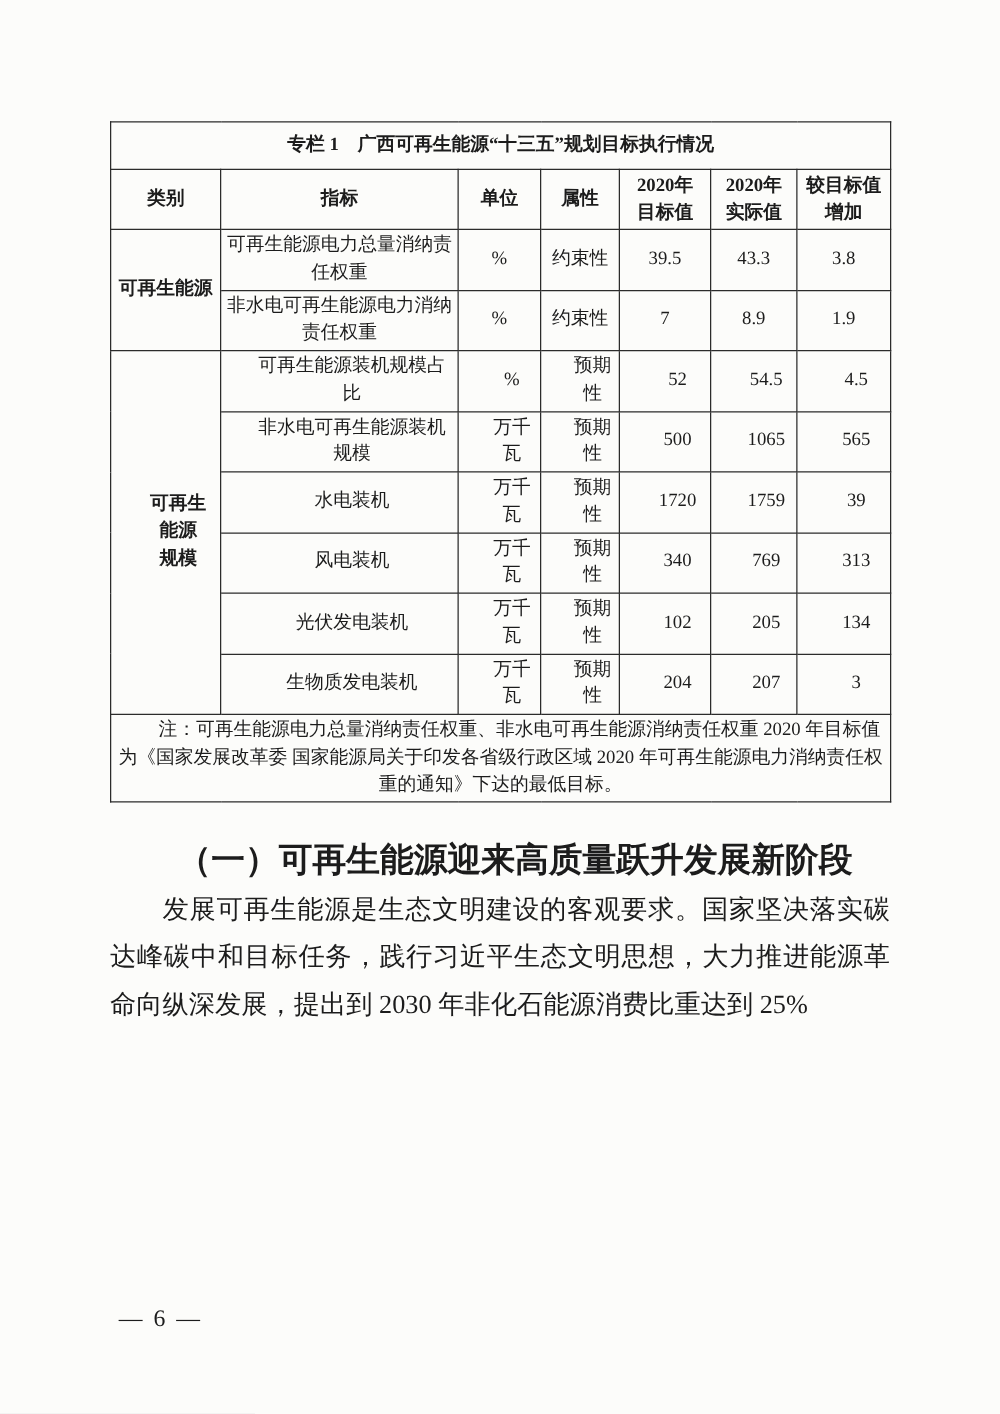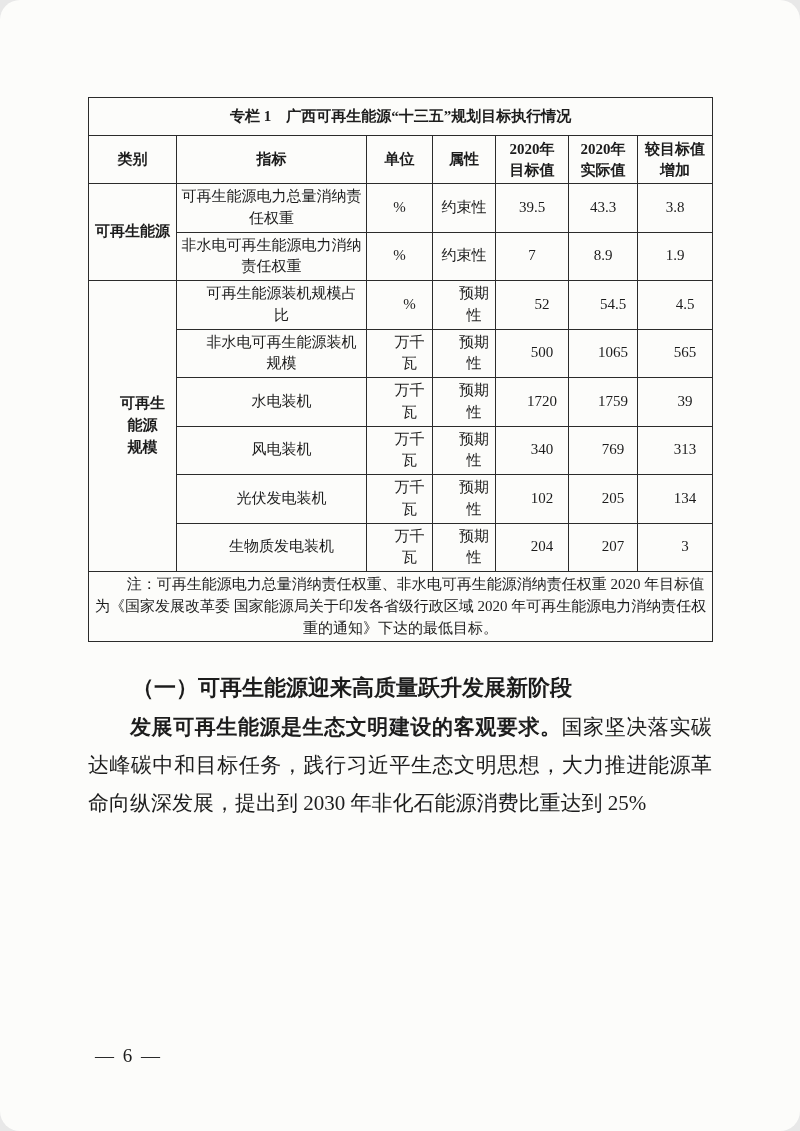--- a/index.html
+++ b/index.html
@@ -6,21 +6,20 @@
   html, body { background: #e8e8e8; }
   .page {
     position: relative;
     width: 800px;
     height: 1131px;
     margin: 0 auto;
     background: #fcfcfa;
     overflow: hidden;
     font-family: "Liberation Serif", "DejaVu Serif", serif;
     color: #1c1c1c;
-    border-radius: 20px;
   }
   
   .box-table {
     border-collapse: collapse;
     table-layout: fixed;
     width: 624px;
     margin: 97px 0 0 88px;
   }
   .box-table td {
     border: 1px solid #2b2b2b;
@@ -68,30 +67,30 @@
     text-align: justify;
   }
   .sec-heading {
     font-size: 21px;
     font-weight: bold;
     text-indent: 2em;
     line-height: 40px;
     margin-bottom: 4px;
   }
   .sub-heading {
-    font-size: 22px;
+    font-size: 27px;
     font-weight: bold;
     text-indent: 2em;
     line-height: 40px;
   }
   .para {
     text-indent: 2em;
     margin: 0;
   }
-  .lead-bold { font-weight: bold; }
+  .lead-bold { font-weight: normal; }
   
   .page-number {
     position: absolute;
     left: 95px;
     top: 1045px;
     font-size: 19px;
     letter-spacing: 2px;
   }
 </style>
 </head>

